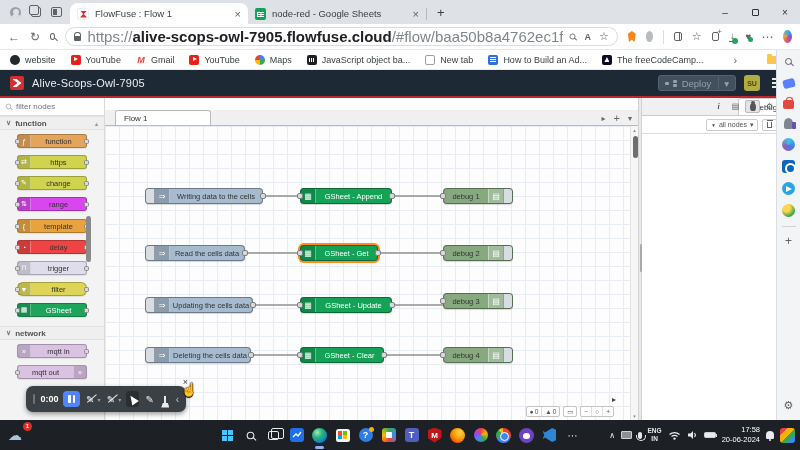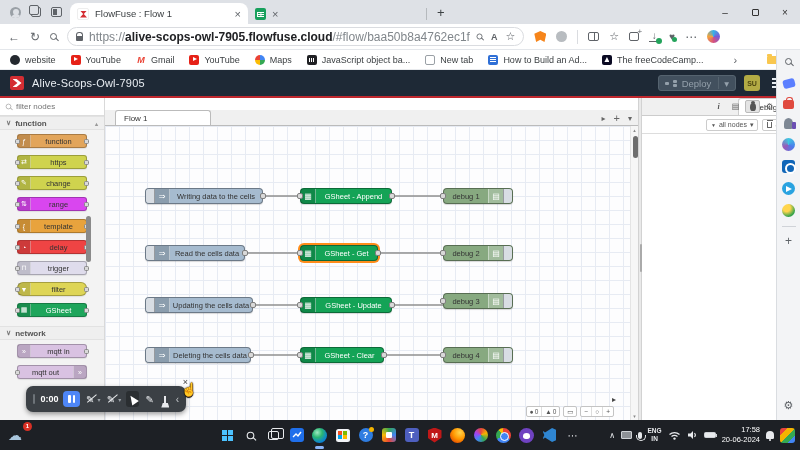--- a/index.html
+++ b/index.html
@@ -32,21 +32,21 @@
   .max-ic { width:7px; height:7px; border:1px solid #333; border-radius:1px; }
 
   
   .toolbar { height:26px; background:#fff; display:flex; align-items:center; padding:0 8px; gap:10px; border-bottom:1px solid #e4e7eb; }
   .tb-ic { color:#5f6368; font-size:12px; }
   .mag { width:7px; height:7px; border:1.4px solid currentColor; border-radius:50%; position:relative; display:inline-block; color:#5f6368; }
   .mag::after { content:""; position:absolute; width:4px; height:1.4px; background:currentColor; transform:rotate(45deg); right:-3.2px; bottom:-1.4px; }
   .addr { flex:0 0 360px; height:19px; border:1px solid #dadce0; border-radius:10px; display:flex; align-items:center; gap:6px; padding:0 8px; background:#fff; }
   .lock { width:7px; height:5px; background:#5f6368; border-radius:1px; position:relative; display:inline-block; margin-top:3px; flex:none; }
   .lock::before { content:""; position:absolute; width:5px; height:5px; border:1.2px solid #5f6368; border-bottom:none; border-radius:3px 3px 0 0; top:-4px; left:0; }
-  .url { flex:1; white-space:nowrap; overflow:hidden; font-size:12px; color:#80868b; }
+  .url { flex:1; white-space:nowrap; overflow:hidden; font-size:15px; color:#80868b; }
   .url b { color:#202124; font-weight:bold; }
   .addr-right { display:flex; gap:8px; align-items:center; }
   .readaloud { font-size:9px; color:#5f6368; font-weight:bold; }
   .star { color:#5f6368; font-size:11px; }
   .ext-fox { width:12px; height:11px; background:#f6851b; clip-path:polygon(50% 0,100% 25%,85% 100%,50% 80%,15% 100%,0 25%); }
   .ext-circle { width:11px; height:11px; border-radius:50%; background:#b8bcc0; }
   .tb-sep { width:1px; height:14px; background:#dadce0; }
   .split-ic { width:11px; height:9px; border:1.2px solid #5f6368; border-radius:2px; position:relative; }
   .split-ic::after { content:""; position:absolute; left:4.5px; top:0; width:1.2px; height:7px; background:#5f6368; }
   .coll-ic { width:10px; height:9px; border:1.2px solid #5f6368; border-radius:2px; position:relative; }
@@ -256,20 +256,21 @@
     <span class="cube-ic"></span>
     <span class="tabsq-ic"></span>
   </div>
   <div class="tab active">
     <span class="fav-ff"></span>
     <span class="t-title">FlowFuse : Flow 1</span>
     <span class="t-close">×</span>
   </div>
   <div class="tab">
     <span class="fav-sheets"></span>
+    <span class="t-title">node-red - Google Sheets</span>
     <span class="t-close">×</span>
   </div>
   <span class="tab-sep"></span>
   <span class="newtab-btn">+</span>
   <div class="win-controls">
     <span class="win-btn">–</span>
     <span class="win-btn">
         <i class="max-ic"></i>
       </span>
     <span class="win-btn">×</span>

